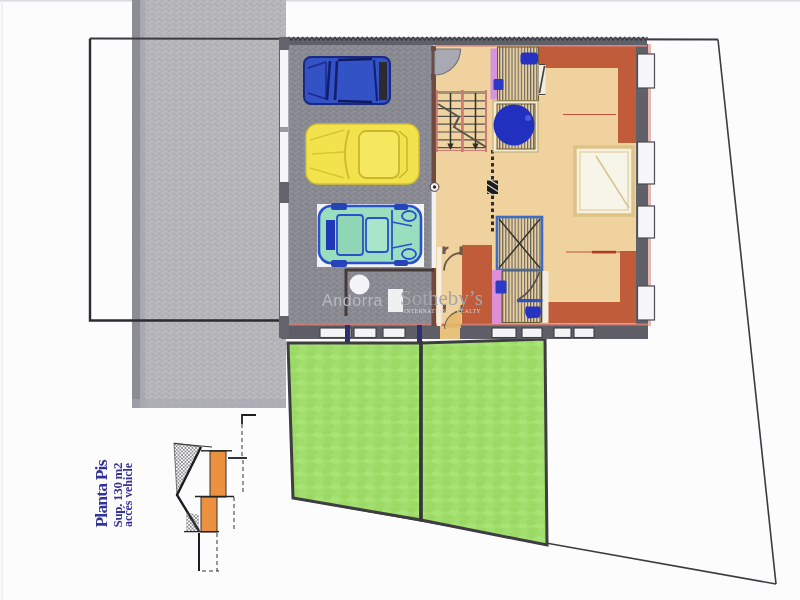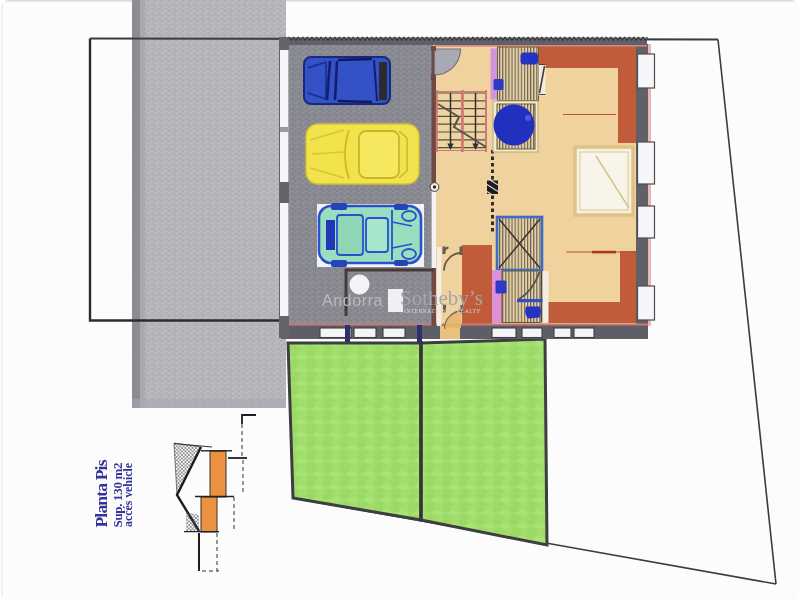--- a/index.html
+++ b/index.html
@@ -1,17 +1,17 @@
 <!DOCTYPE html>
 <html><head>
 <meta charset="utf-8">
 <style>
   html,body{margin:0;padding:0;background:#ffffff;}
   #page{position:relative;width:800px;height:600px;overflow:hidden;background:#fdfdfe;
-        font-family:"Liberation Sans",sans-serif;border-radius:9px;}
+        font-family:"Liberation Sans",sans-serif;}
   svg{position:absolute;top:0;left:0;}
 </style>
 </head>
 <body>
 <div id="page">
 <svg width="800" height="600" viewBox="0 0 800 600">
 <defs>
   <pattern id="speckLight" width="7" height="5" patternUnits="userSpaceOnUse">
     <rect width="7" height="5" fill="#b6b6ba"></rect>
     <rect x="0" y="0" width="2" height="1.6" fill="#adadb3"></rect>

